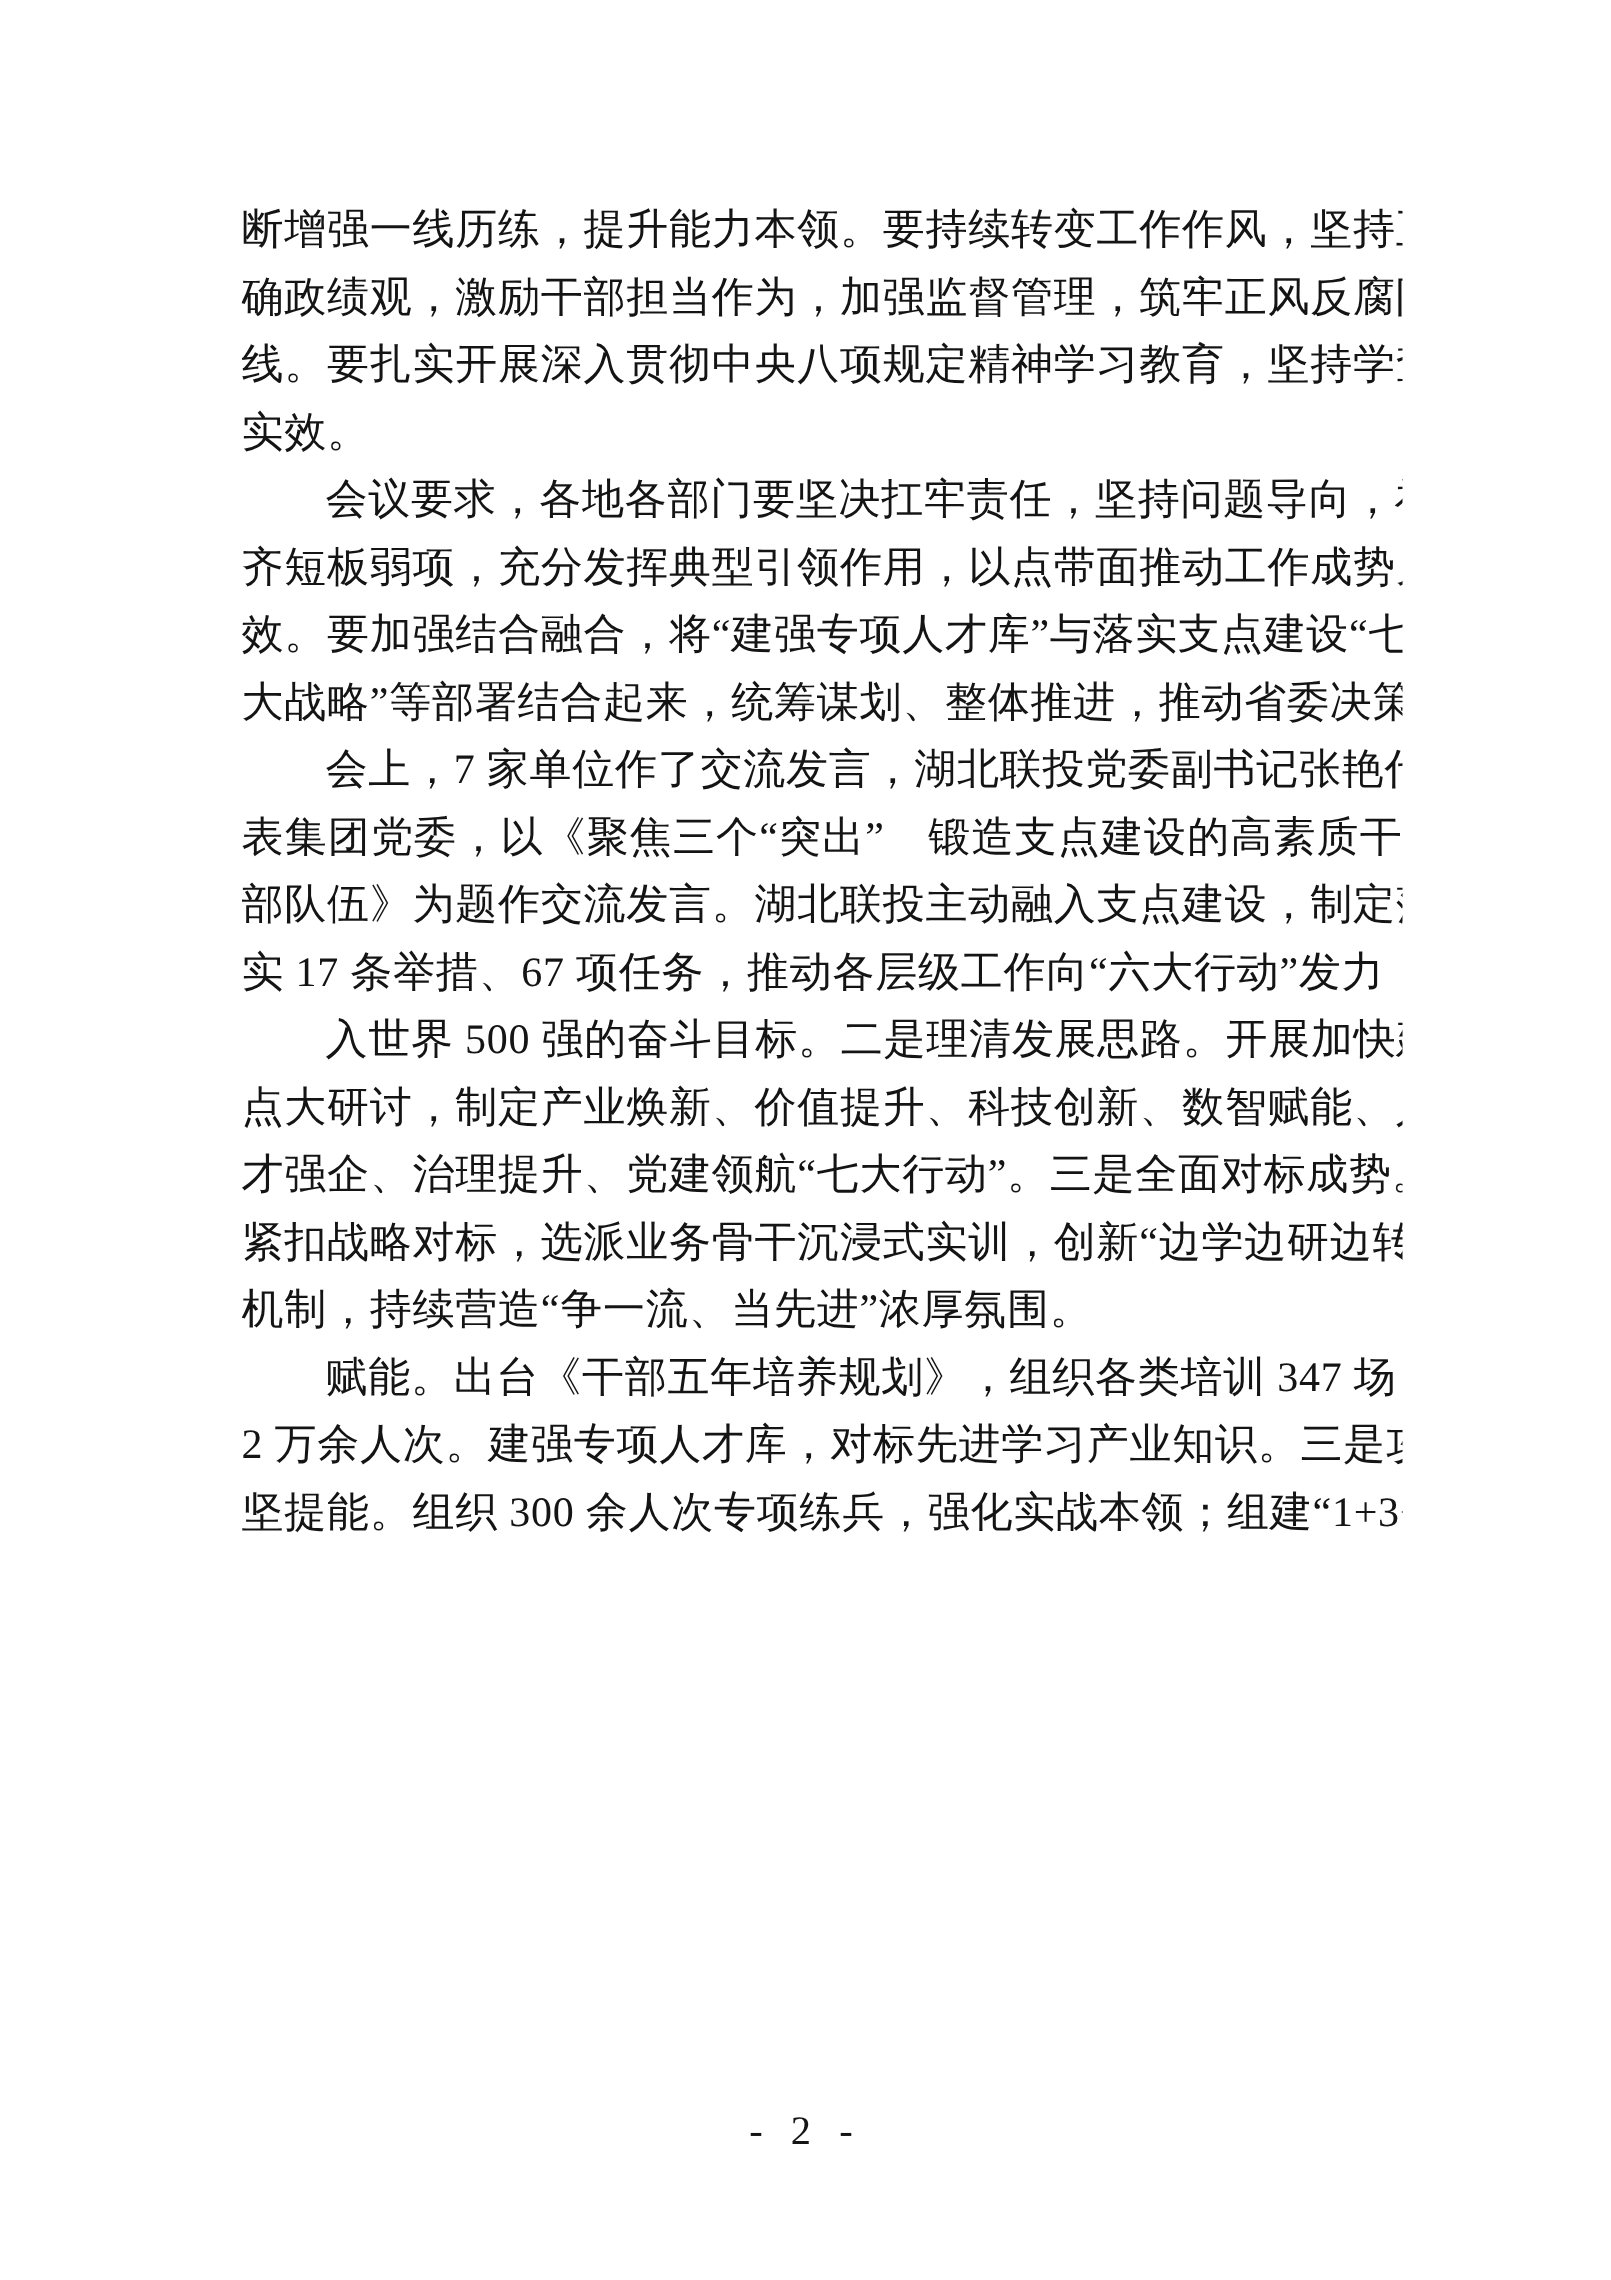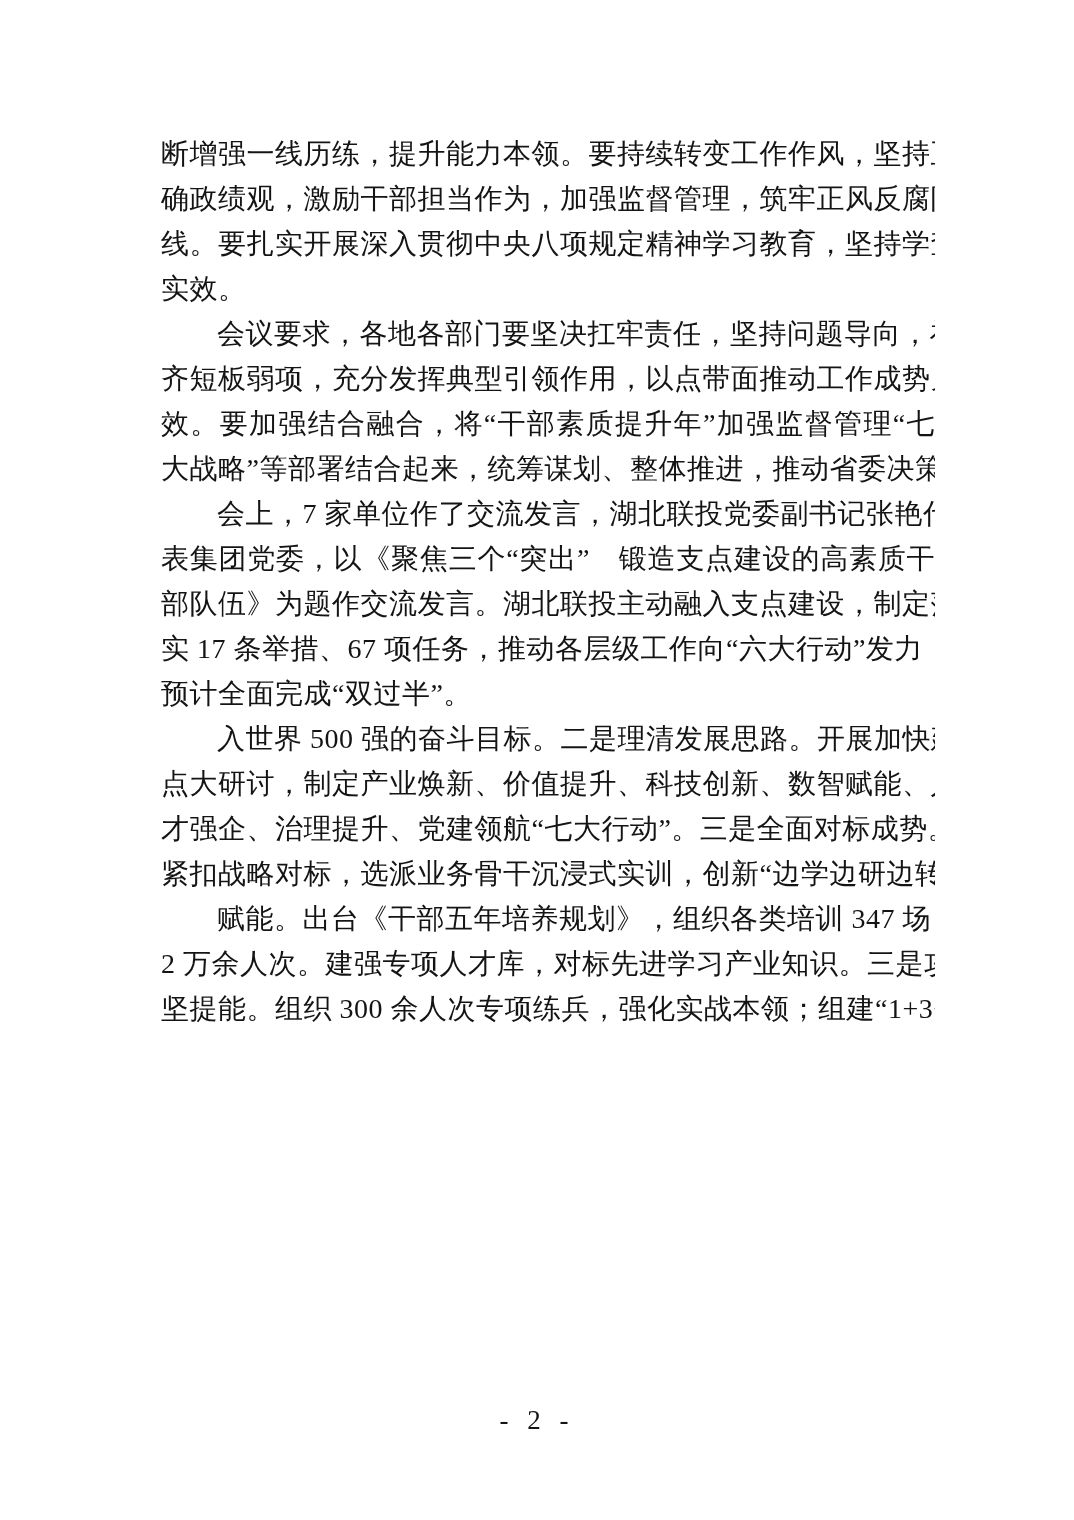--- a/index.html
+++ b/index.html
@@ -63,37 +63,37 @@
     <div class="para">
       <div class="line">断增强一线历练，提升能力本领。要持续转变工作作风，坚持正</div>
       <div class="line">确政绩观，激励干部担当作为，加强监督管理，筑牢正风反腐防</div>
       <div class="line">线。要扎实开展深入贯彻中央八项规定精神学习教育，坚持学查</div>
       <div class="line end">实效。</div>
     </div>
 
     <div class="para indent">
       <div class="line">会议要求，各地各部门要坚决扛牢责任，坚持问题导向，补</div>
       <div class="line">齐短板弱项，充分发挥典型引领作用，以点带面推动工作成势见</div>
-      <div class="line">效。要加强结合融合，将“干部素质提升年”加强监督管理“七</div>
+      <div class="line">效。要加强结合融合，将“建强专项人才库”与落实支点建设“七</div>
       <div class="line">大战略”等部署结合起来，统筹谋划、整体推进，推动省委决策</div>
     </div>
 
     <div class="para indent">
       <div class="line">会上，7 家单位作了交流发言，湖北联投党委副书记张艳代</div>
       <div class="line">表集团党委，以《聚焦三个“突出”　锻造支点建设的高素质干</div>
       <div class="line">部队伍》为题作交流发言。湖北联投主动融入支点建设，制定落</div>
       <div class="line">实 17 条举措、67 项任务，推动各层级工作向“六大行动”发力，</div>
-      <div class="line end">预计全面完成“双过半”。</div>
     </div>
 
     <div class="para indent">
       <div class="line">入世界 500 强的奋斗目标。二是理清发展思路。开展加快建成支</div>
       <div class="line">点大研讨，制定产业焕新、价值提升、科技创新、数智赋能、人</div>
       <div class="line">才强企、治理提升、党建领航“七大行动”。三是全面对标成势。</div>
       <div class="line">紧扣战略对标，选派业务骨干沉浸式实训，创新“边学边研边转”</div>
+      <div class="line end">机制，持续营造“争一流、当先进”浓厚氛围。</div>
     </div>
 
     <div class="para indent">
       <div class="line">赋能。出台《干部五年培养规划》，组织各类培训 347 场，覆盖</div>
       <div class="line">2 万余人次。建强专项人才库，对标先进学习产业知识。三是攻</div>
       <div class="line">坚提能。组织 300 余人次专项练兵，强化实战本领；组建“1+3+N”</div>
     </div>
 
   </div>
 

